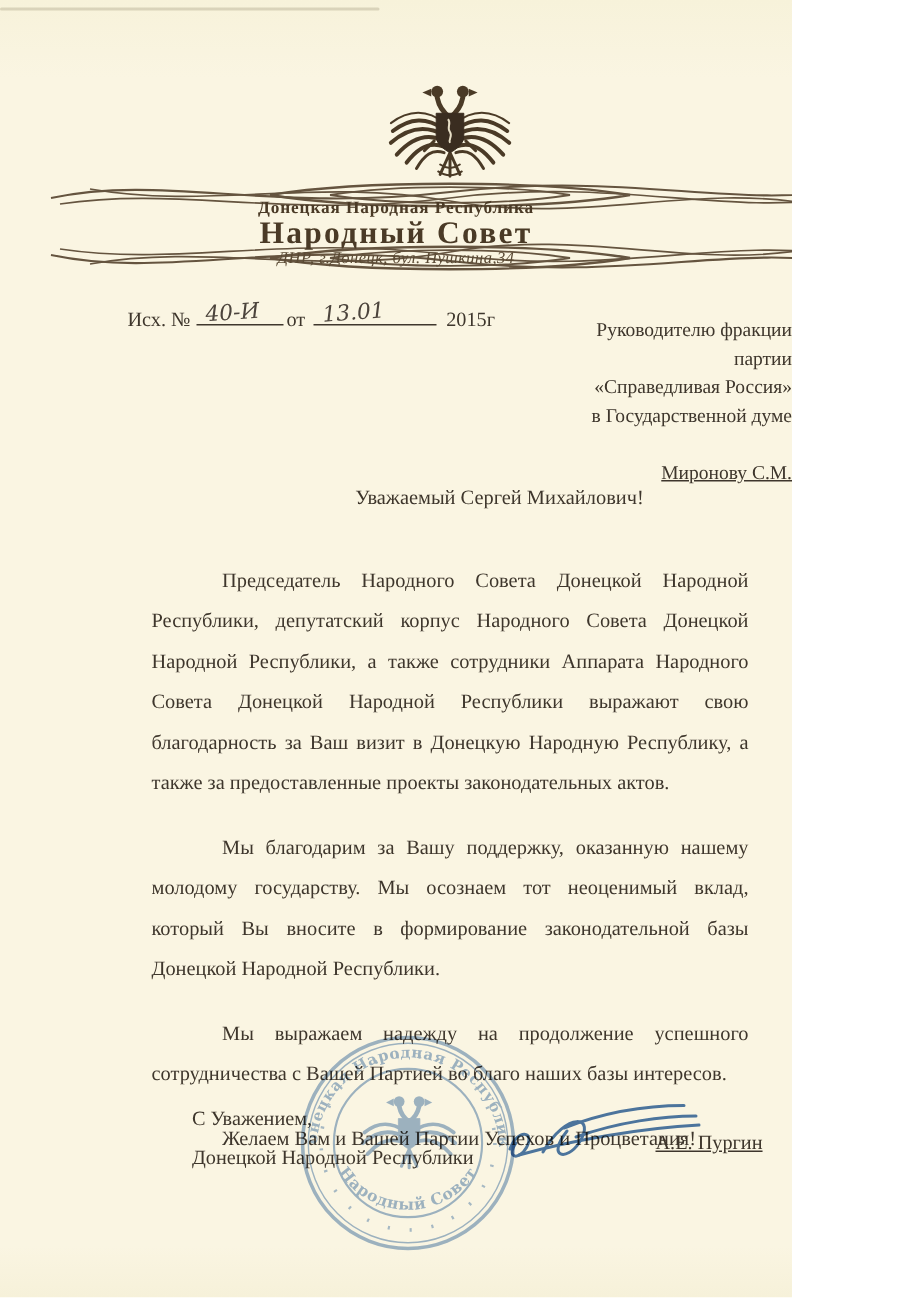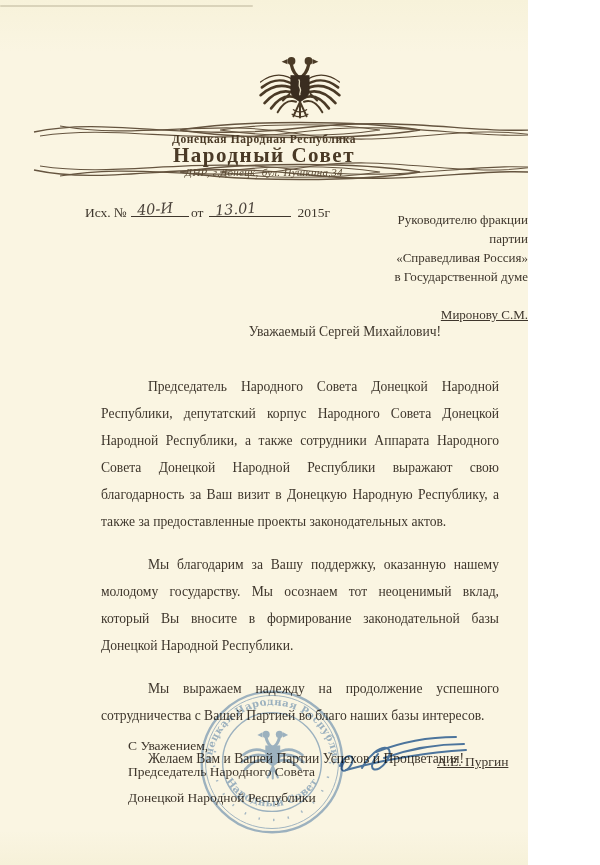--- a/index.html
+++ b/index.html
@@ -30,21 +30,21 @@
   .blank-date { width:82px; margin:0 6px; }
   .hand { position:absolute; bottom:-1px; left:6px; font-style:italic; font-size:14.5px;
           color:#4c443c; transform:rotate(-4deg); white-space:nowrap;
           font-family:"DejaVu Serif",serif; }
 
   
   .recipient { position:absolute; top:210px; left:378px; font-size:13px; line-height:19px;text-align:right; }
   .recipient .name { margin-top:19px;text-decoration:underline; }
 
   
-  .salutation { position:absolute; top:324px; left:97px; width:430px;
+  .salutation { position:absolute; top:324px; left:85px; width:430px;
     padding-left:66px; box-sizing:border-box; text-align:center; font-size:13.6px; }
   .body-text { position:absolute; top:357px; left:85px; width:430px;
     font-size:13.6px; line-height:27px; text-align:justify; }
   .body-text p { margin:16px; text-indent:47px; }
   .body-text .wish { margin-top:9px; text-align:left; }
 
   
   .sig-block { position:absolute; top:733px; left:128px; font-size:13.5px; line-height:26px; }
   .signer { position:absolute; top:754px; left:437px; font-size:13.5px;text-decoration:underline; }
   .stamp { position:absolute; left:196px; top:686px; width:152px; height:152px;
@@ -126,21 +126,20 @@
 
   <div class="body-text">
     <p>Председатель Народного Совета Донецкой Народной Республики, депутатский корпус Народного Совета Донецкой Народной Республики, а также сотрудники Аппарата Народного Совета Донецкой Народной Республики выражают свою благодарность за Ваш визит в Донецкую Народную Республику, а также за предоставленные проекты законодательных актов.</p>
     <p>Мы благодарим за Вашу поддержку, оказанную нашему молодому государству. Мы осознаем тот неоценимый вклад, который Вы вносите в формирование законодательной базы Донецкой Народной Республики.</p>
     <p>Мы выражаем надежду на продолжение успешного сотрудничества с Вашей Партией во благо наших базы интересов.</p>
     <p class="wish">Желаем Вам и Вашей Партии Успехов и Процветания!</p>
   </div>
 
   <div class="sig-block">
     <div>С Уважением,</div>
-    <div>Председатель Народного Совета</div>
     <div>Донецкой Народной Республики</div>
   </div>
 
   <svg class="stamp" viewBox="0 0 160 160">
     <g fill="none" stroke="#8aa9cf">
       <circle cx="80" cy="80" r="74" stroke-width="2.5"></circle>
       <circle cx="80" cy="80" r="70" stroke-width="1"></circle>
       <circle cx="80" cy="80" r="52" stroke-width="1.5"></circle>
       <circle cx="80" cy="80" r="61" stroke-width="2.5" stroke-dasharray="1.5,14" opacity=".9"></circle>
     </g>

